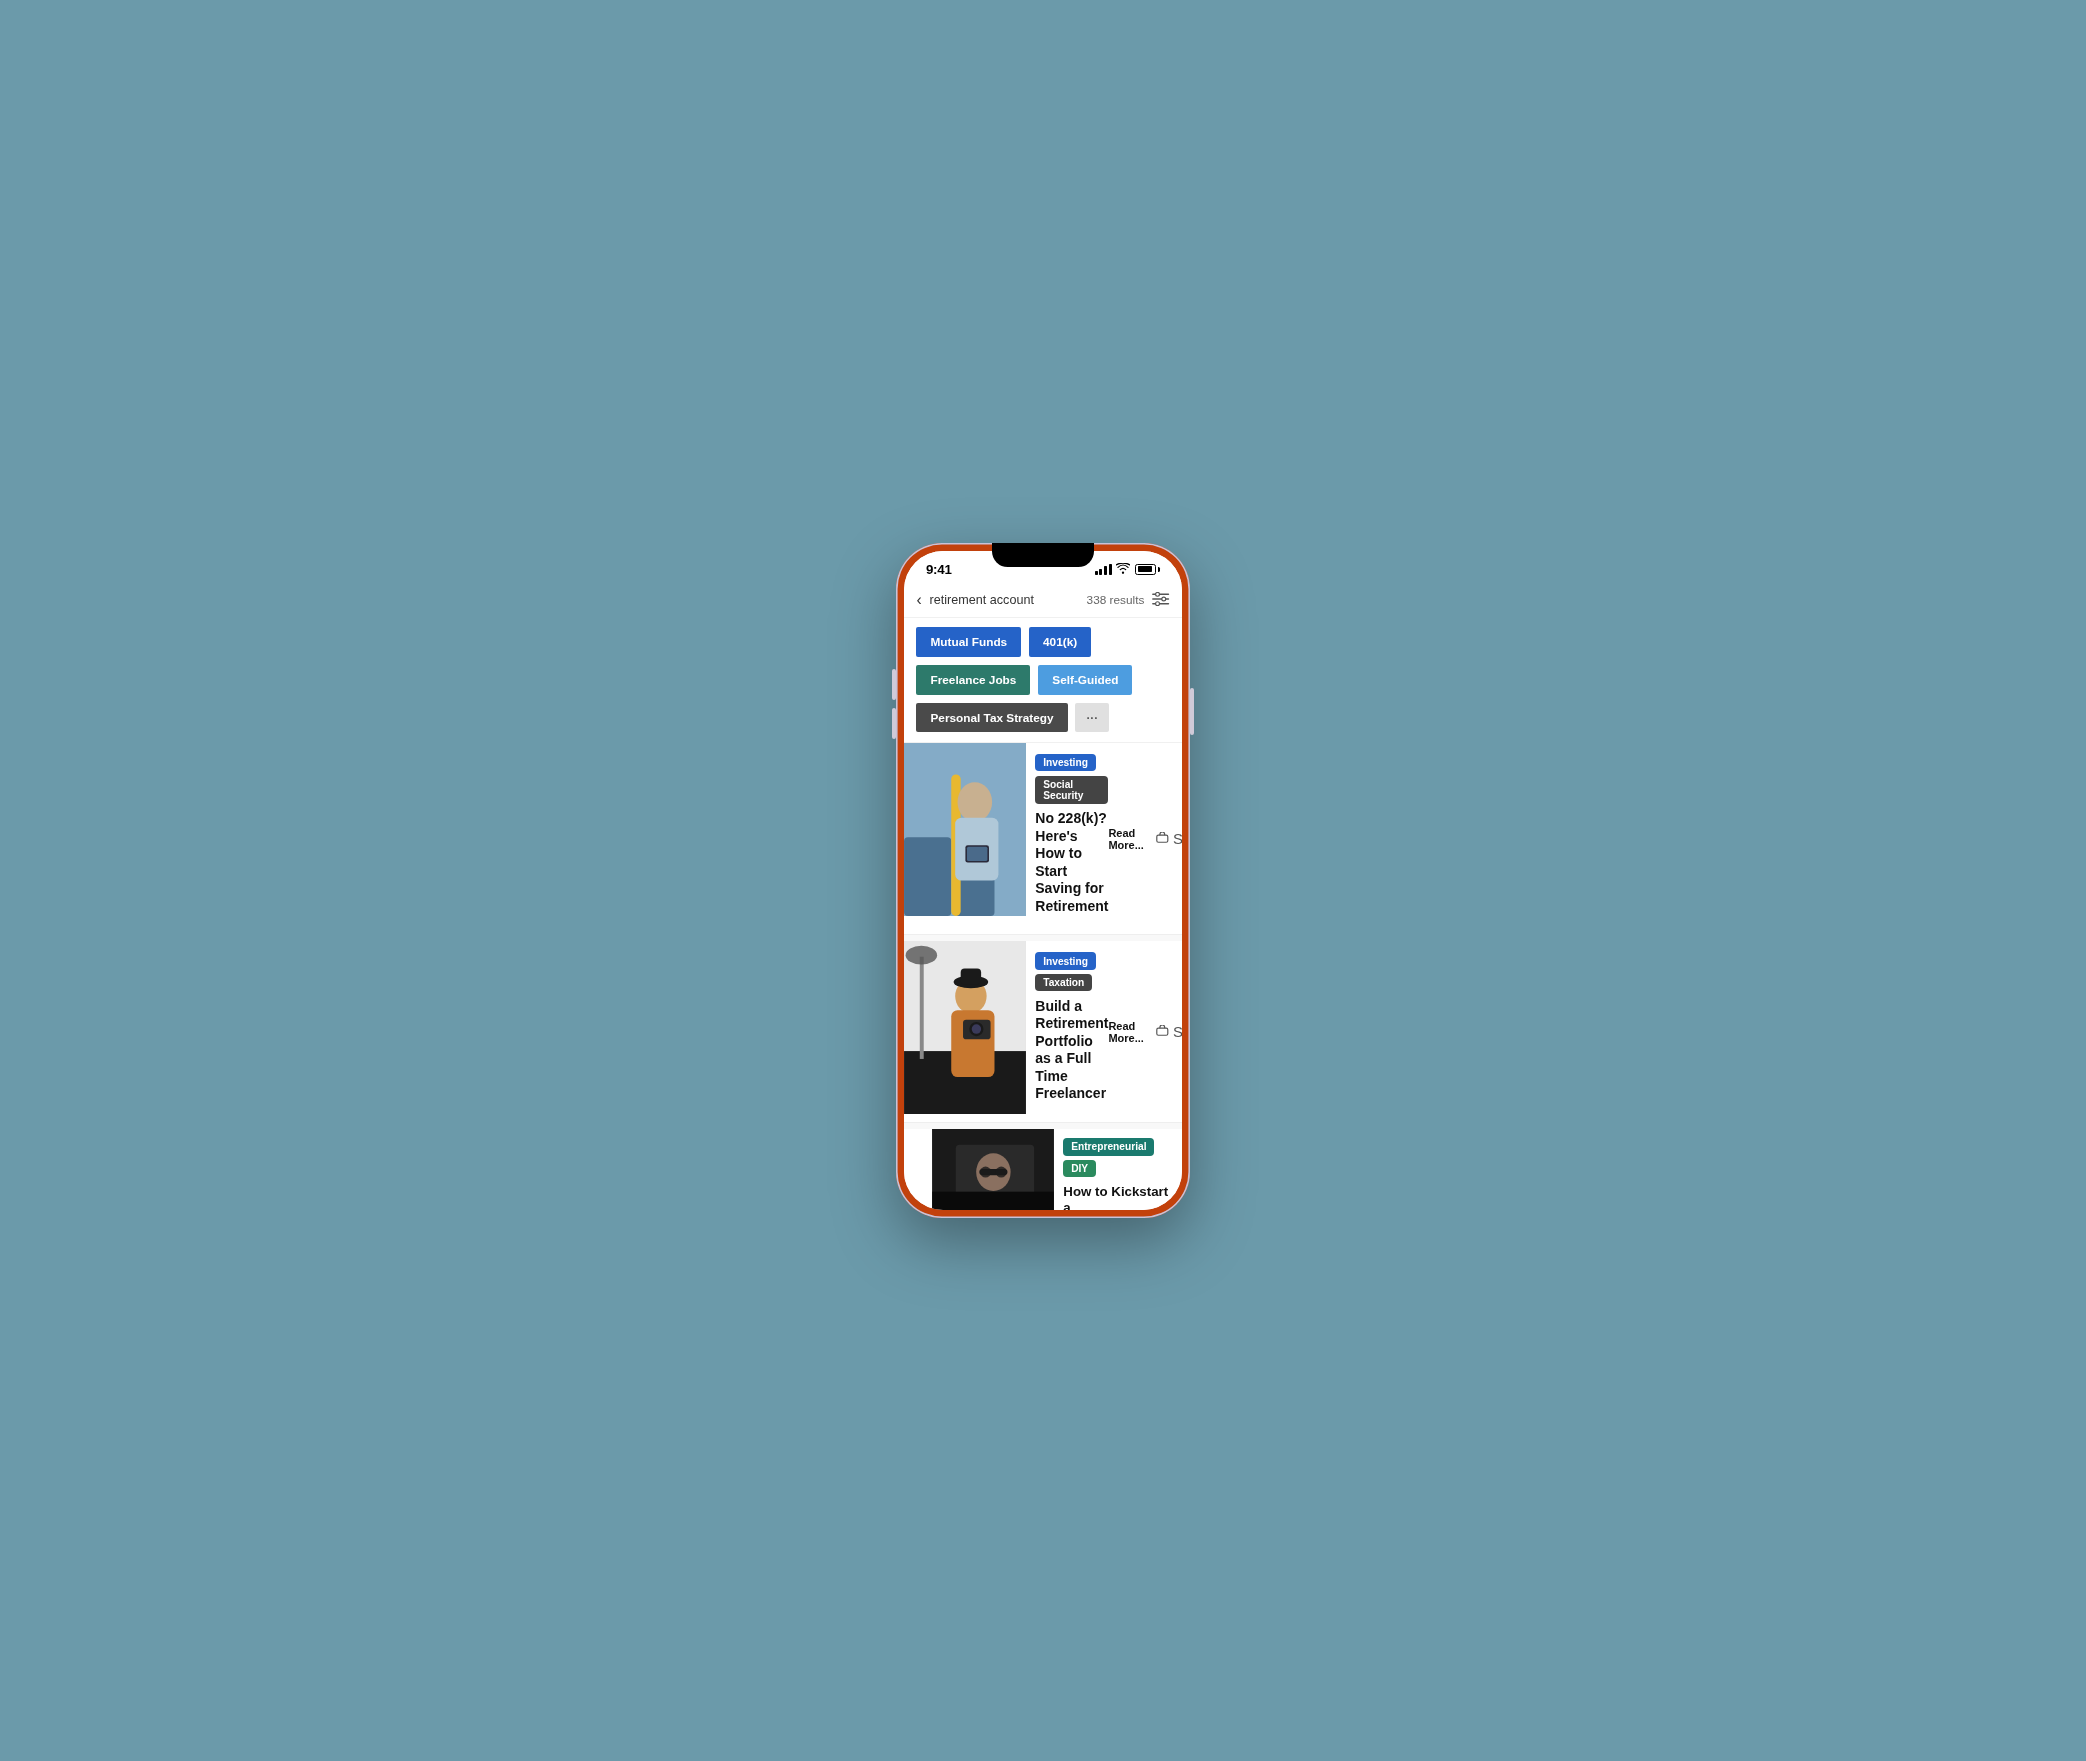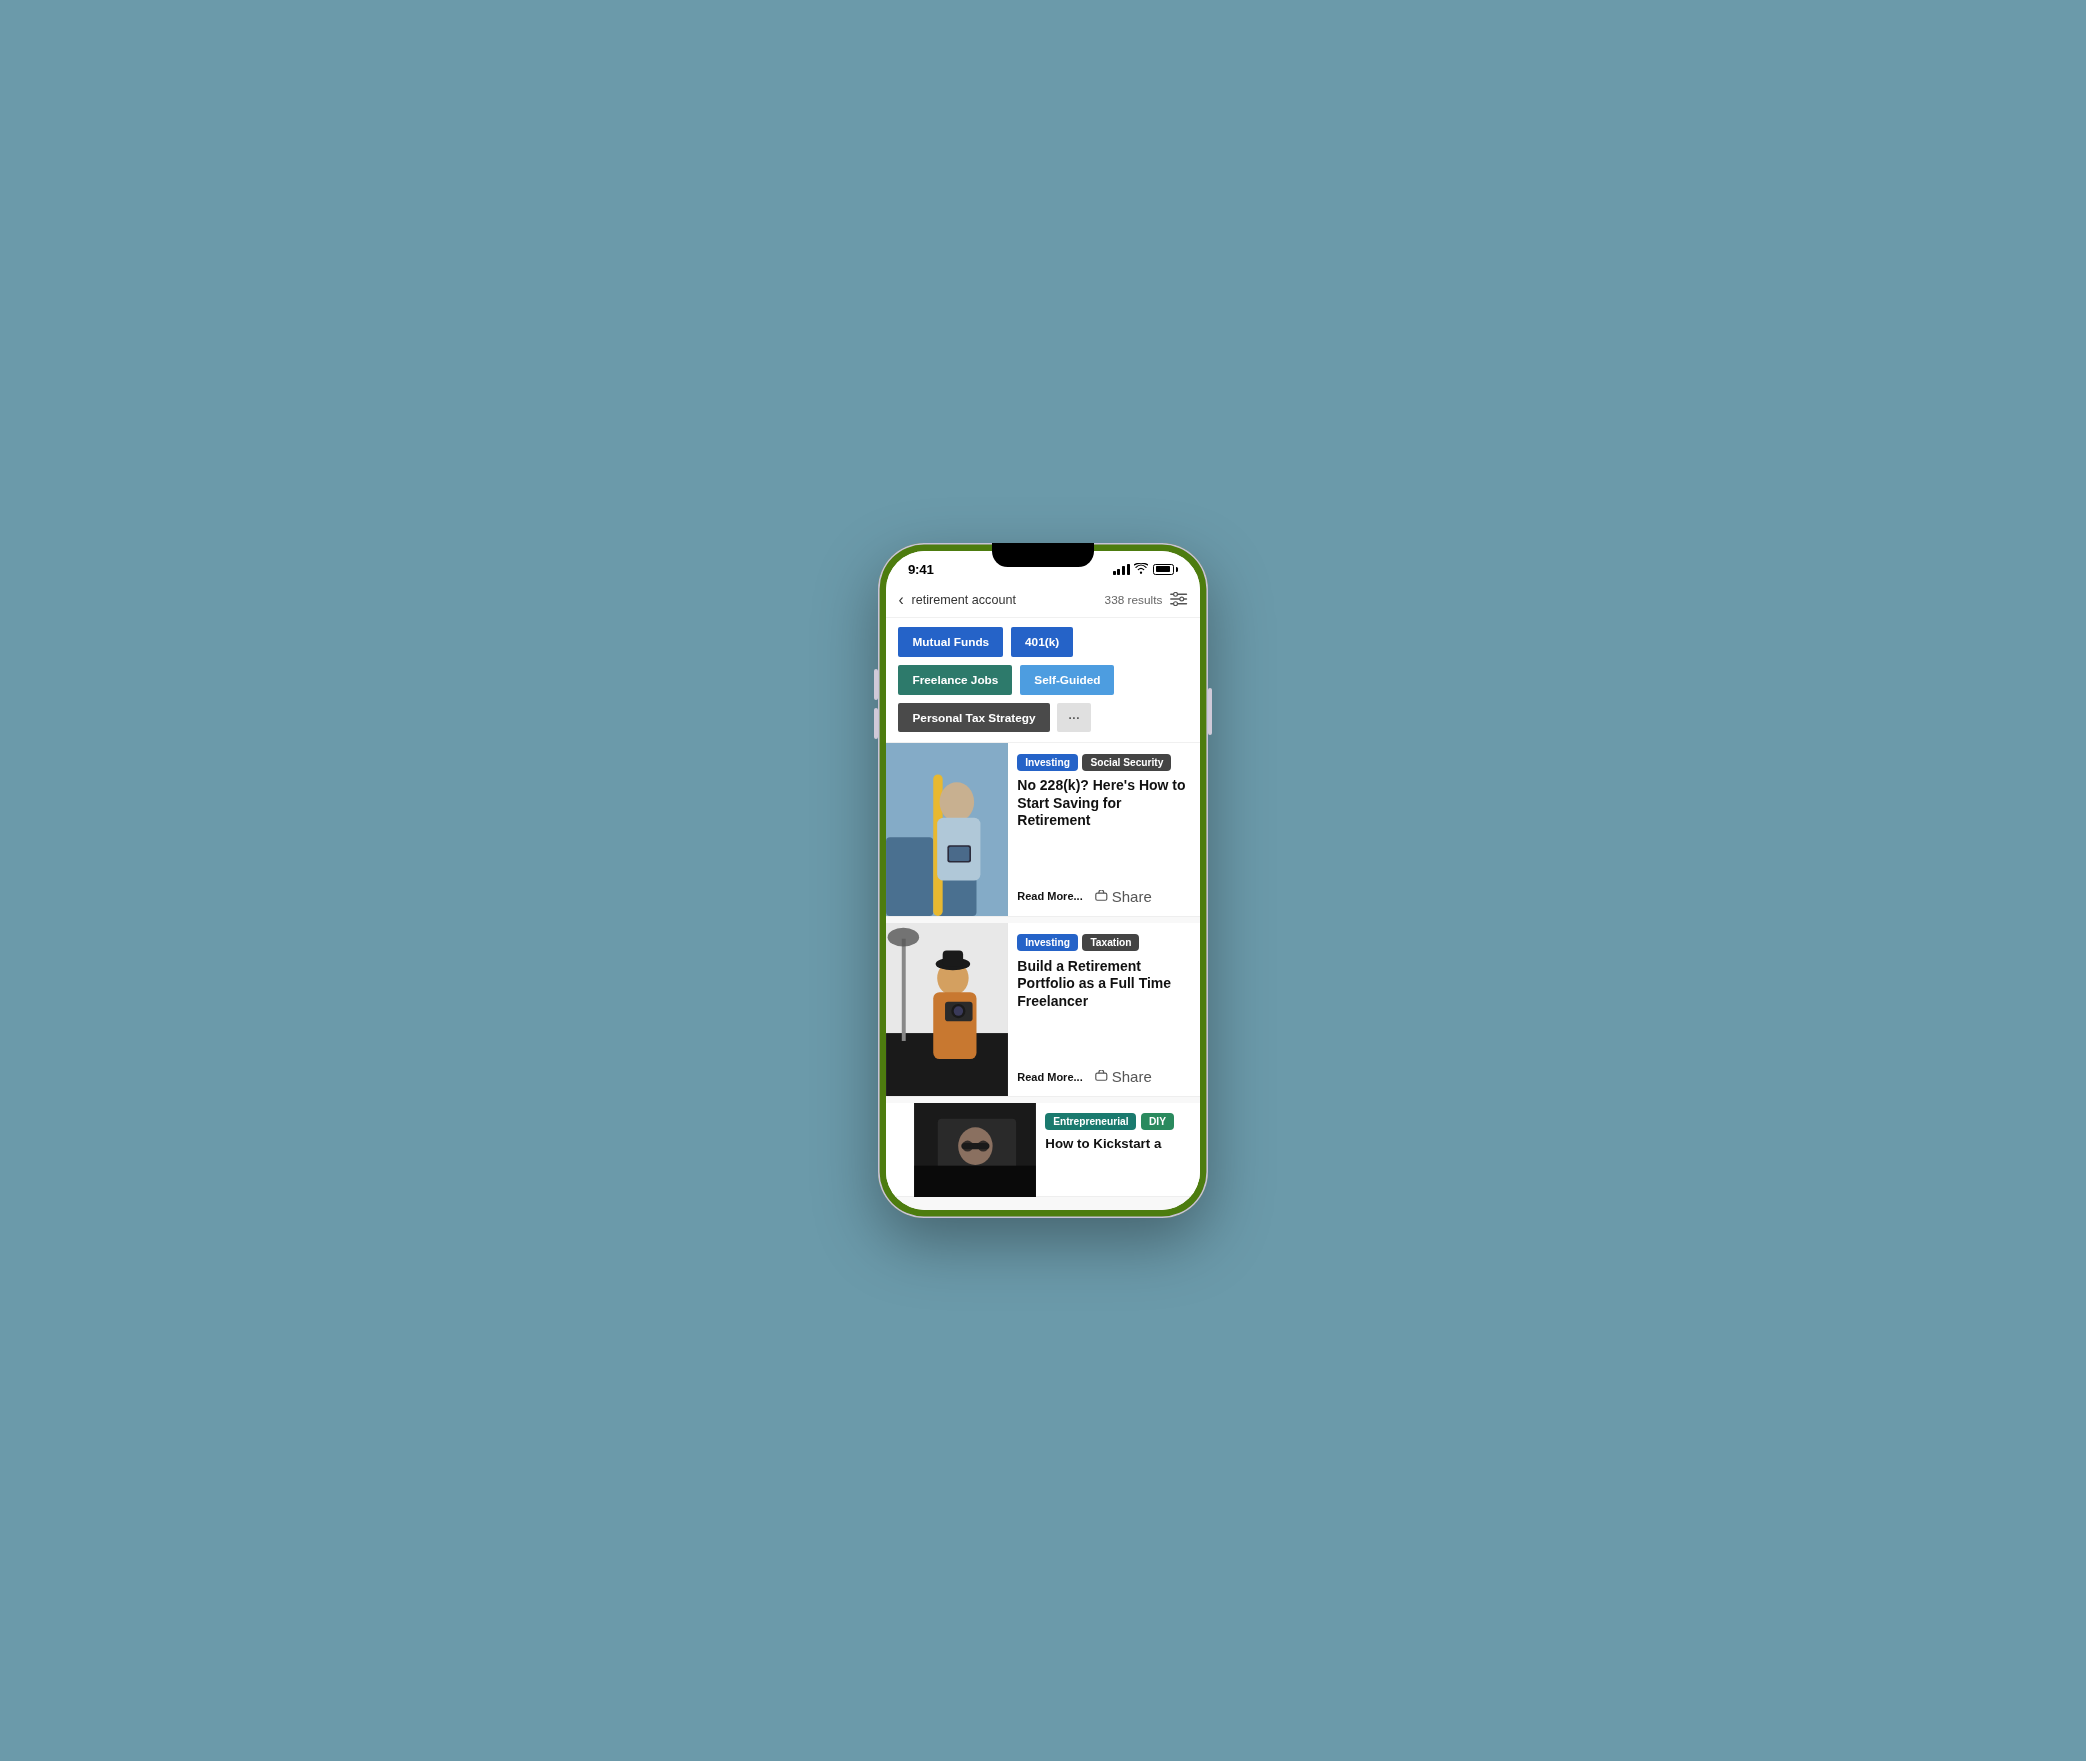--- a/index.html
+++ b/index.html
@@ -8,23 +8,23 @@
     body {
       background-color: #6b9aaa;
       display: flex;
       justify-content: center;
       align-items: center;
       min-height: 100vh;
       font-family: -apple-system, BlinkMacSystemFont, 'Helvetica Neue', Arial, sans-serif;
     }
 
     .phone-outer {
-      width: 330px;
+      width: 294px;
       height: 675px;
-      background: #4d7c0f;
+      background: #c2410c;
       border-radius: 46px;
       padding: 7.9px;
       box-shadow: 0 23.6px 63px rgba(0,0,0,0.35), inset 0 0 0 1.6px #c8c2d8;
       position: relative;
     }
 
     .phone-side-btn {
       position: absolute;
       background: #d0cad8;
       border-radius: 2.4px;
@@ -239,21 +239,21 @@
 
     .img-car {
       background: linear-gradient(135deg, #3a3a3a 0%, #5a5a5a 30%, #404040 60%, #222222 100%);
       position: relative;
     }
 
     .article-content {
       flex: 1;
       padding: 11px 9.4px;
       display: flex;
-      flex-direction: column;
+      flex-direction: row;
       justify-content: space-between;
     }
 
     .article-tags {
       display: flex;
       gap: 4.7px;
       flex-wrap: wrap;
       margin-bottom: 6.3px;
     }
 

